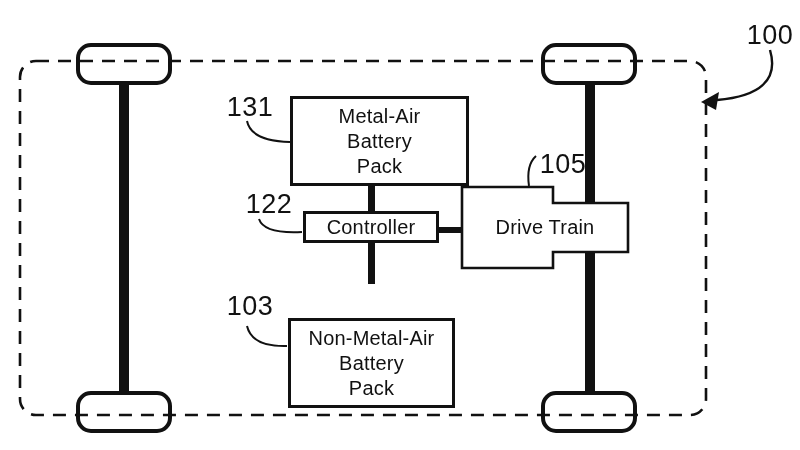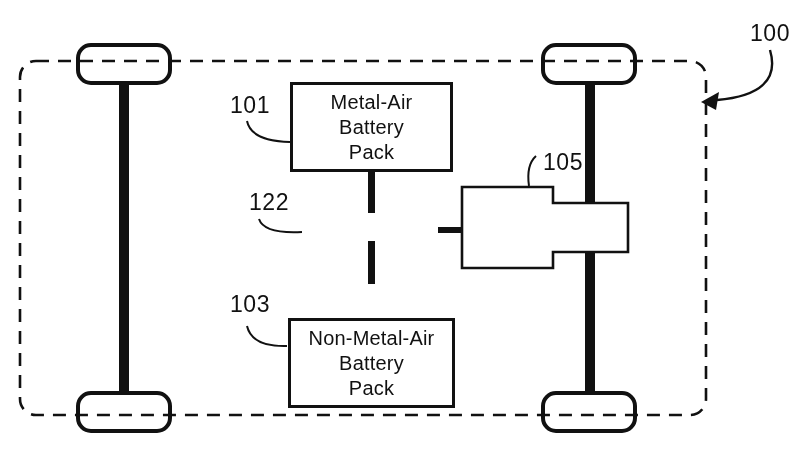--- a/index.html
+++ b/index.html
@@ -51,21 +51,21 @@
     justify-content: center;
     text-align: center;
     box-sizing: border-box;
     background: transparent;
   }
   .ref-num {
     position: absolute;
     z-index: 3;
     width: 52px;
     text-align: center;
-    font-size: 23px;
+    font-size: 27px;
     color: #111111;
     letter-spacing: 0.5px;
   }
 </style>
 </head>
 <body>
 
 <div class="canvas">
 
   <svg class="diagram-svg" viewBox="0 0 800 450">
@@ -88,33 +88,39 @@
 
     <path d="M247,121 Q251,141 290,142" fill="none" stroke="#111111" stroke-width="2"></path>
     <path d="M259,219 Q264,234 302,232" fill="none" stroke="#111111" stroke-width="2"></path>
     <path d="M247,326 Q252,347 287,346" fill="none" stroke="#111111" stroke-width="2"></path>
     <path d="M536,156 Q526,165 529,186" fill="none" stroke="#111111" stroke-width="2"></path>
 
     <path d="M770,50 Q783,94 717,100" fill="none" stroke="#111111" stroke-width="2.4"></path>
     <polygon points="701,102 719,92 716,110" fill="#111111"></polygon>
   </svg>
 
-  <div class="box" style="left:290px; top:82px; width:163px; height:90px;justify-content:center;">
+  <div class="box" style="left:290px; top:96px; width:179px; height:90px;justify-content:center;">
     <div class="box-text">Metal-Air
 Battery
 Pack</div>
   </div>
 
+  <div class="box" style="left:303px; top:211px; width:136px; height:32px;">
+    <div class="box-text">Controller</div>
+  </div>
 
   <div class="box" style="left:288px; top:282px; width:167px; height:90px;margin-top:36px;">
     <div class="box-text">Non-Metal-Air
 Battery
 Pack</div>
   </div>
 
+  <div class="floating-text" style="left:462px; top:187px; width:166px; height:81px;">
+    <div class="box-text">Drive Train</div>
+  </div>
 
-  <div class="ref-num" style="left:224px; top:92px;">101</div>
+  <div class="ref-num" style="left:224px; top:92px;">131</div>
   <div class="ref-num" style="left:243px; top:189px;">122</div>
   <div class="ref-num" style="left:224px; top:291px;">103</div>
   <div class="ref-num" style="left:537px; top:149px;">105</div>
   <div class="ref-num" style="left:744px; top:20px;">100</div>
 
 </div>
 
 </body></html>

